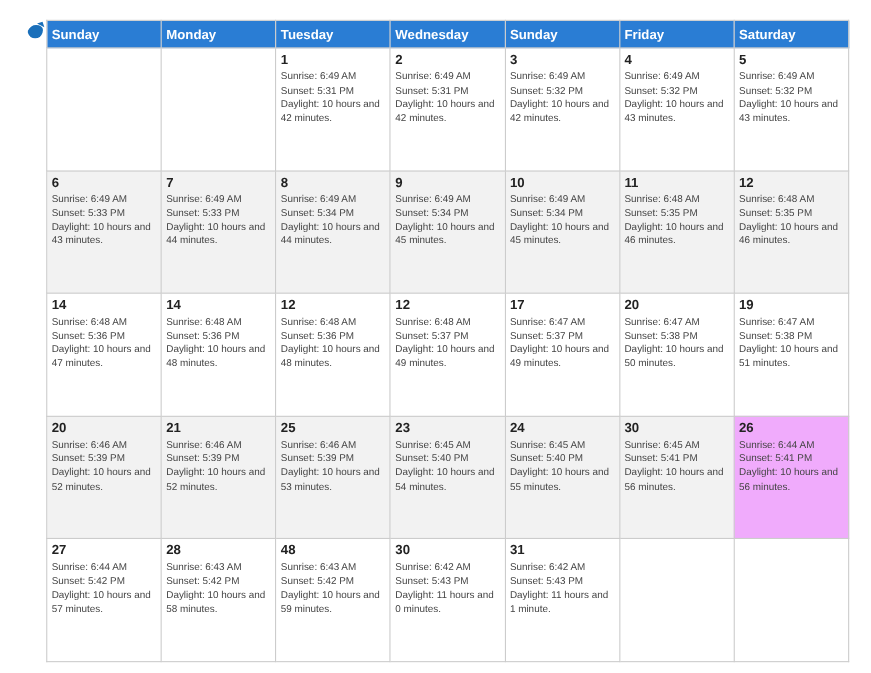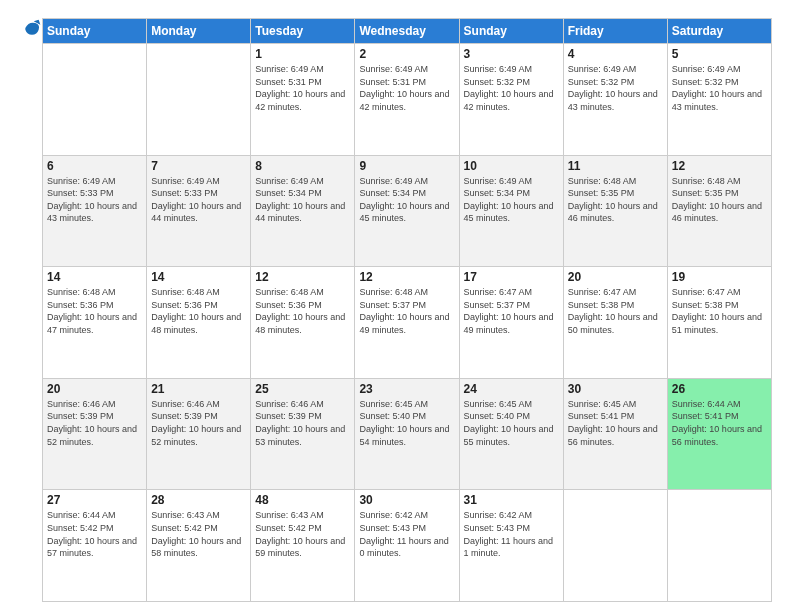--- a/index.html
+++ b/index.html
@@ -233,21 +233,21 @@
             <div class="day-info">Sunrise: 6:45 AM<br>Sunset: 5:40 PM<br>Daylight: 10 hours and 54 minutes.</div>
           </td>
           <td style="background: rgb(242, 242, 242);">
             <span class="day-num">24</span>
             <div class="day-info">Sunrise: 6:45 AM<br>Sunset: 5:40 PM<br>Daylight: 10 hours and 55 minutes.</div>
           </td>
           <td style="background: rgb(242, 242, 242);">
             <span class="day-num">30</span>
             <div class="day-info">Sunrise: 6:45 AM<br>Sunset: 5:41 PM<br>Daylight: 10 hours and 56 minutes.</div>
           </td>
-          <td style="background: #86efac;">
+          <td style="background: #f0abfc;">
             <span class="day-num">26</span>
             <div class="day-info">Sunrise: 6:44 AM<br>Sunset: 5:41 PM<br>Daylight: 10 hours and 56 minutes.</div>
           </td>
         </tr>
         <tr>
           <td>
             <span class="day-num">27</span>
             <div class="day-info">Sunrise: 6:44 AM<br>Sunset: 5:42 PM<br>Daylight: 10 hours and 57 minutes.</div>
           </td>
           <td>

